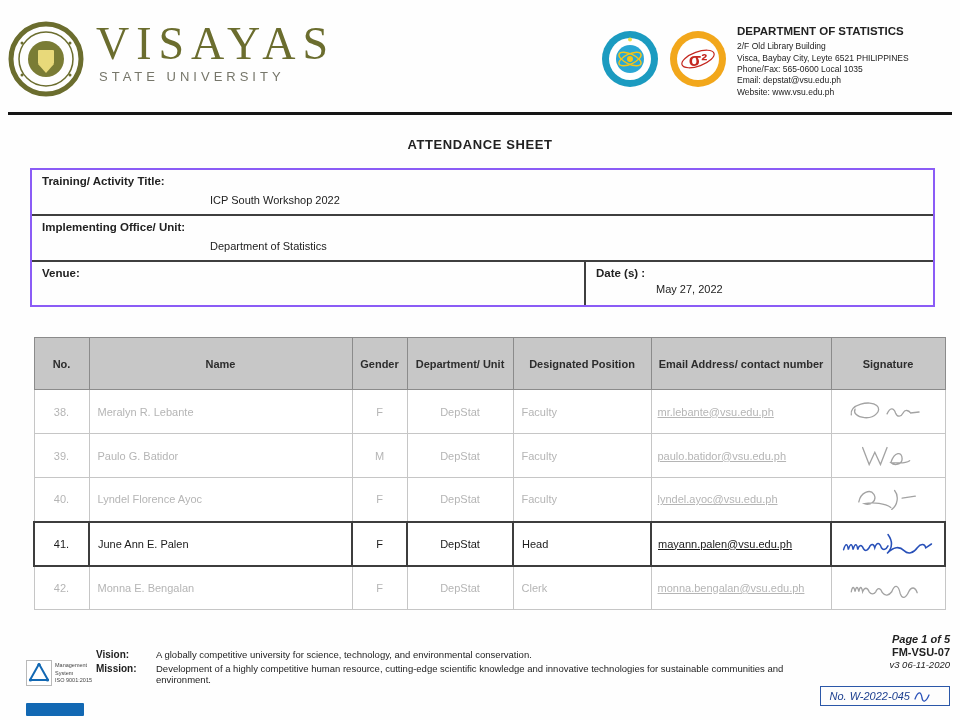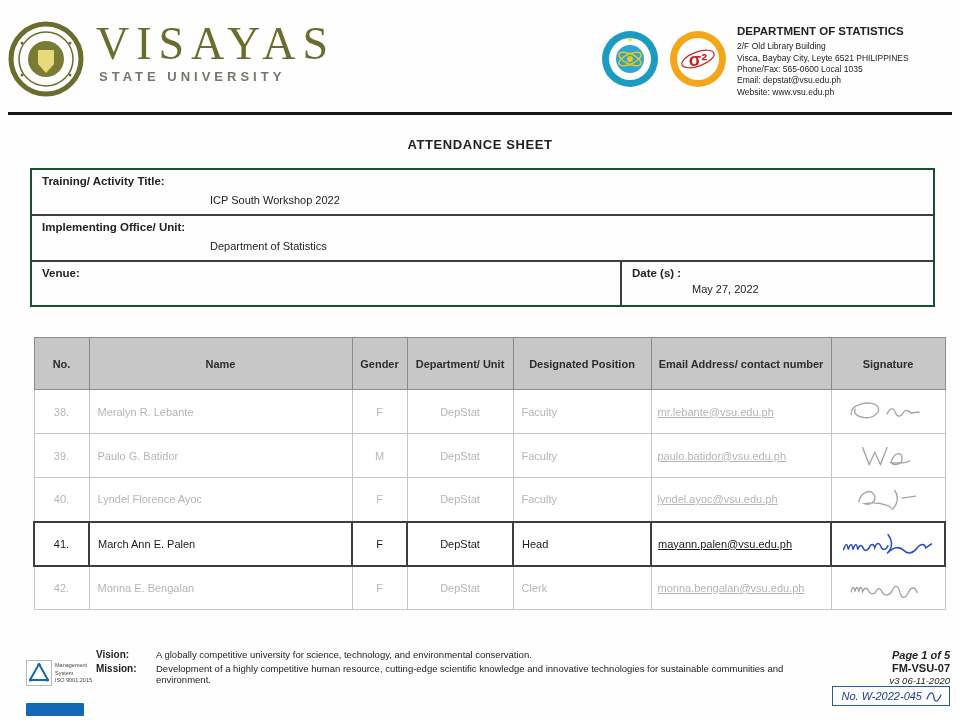--- a/index.html
+++ b/index.html
@@ -13,33 +13,33 @@
   }
   .page { width:960px; height:720px; position:relative; background:#fefefe; }
 
   
   .header { display:flex; justify-content:space-between; align-items:center; padding:14px 18px 4px 8px; height:112px; }
   .header-left { display:flex; align-items:flex-start; gap:12px; }
   .uni-name-big {
     font-family:"Liberation Serif", serif;
     font-size:46px; color:#6b6d2e; letter-spacing:7px; line-height:1;
   }
-  .uni-name-sub { font-size:13px; color:#76766a; letter-spacing:4px; margin-top:2px; margin-left:3px;font-weight:bold; }
+  .uni-name-sub { font-size:13px; color:#76766a; letter-spacing:4px; margin-top:2px; margin-left:3px; }
   .header-right { display:flex; align-items:center; gap:10px; }
   .dept-info { width:205px; font-size:8.5px; line-height:1.35; color:#222; }
   .dept-name { font-size:11.5px; font-weight:bold; margin-bottom:2px; }
   .header-rule { border:none; border-top:3px solid #151515; margin:0 8px; }
 
   
   .doc-title { text-align:center; font-size:13px; font-weight:bold; letter-spacing:0.6px; margin-top:22px; }
 
   
-  .form-box { margin:16px 25px 8px 30px; border:2px solid #14532d; }
+  .form-box { margin:16px 25px 8px 30px; border:2px solid #8b5cf6; }
   .form-section { border-bottom:2px solid #3f3f3f; padding:5px 10px 8px; }
-  .form-section.last { border-bottom:none; padding:0; display:flex;gap:36px; }
+  .form-section.last { border-bottom:none; padding:0; display:flex; }
   .form-label { font-weight:bold; font-size:11.5px; }
   .form-value { font-size:11px; padding-left:168px; margin-top:7px; }
   .venue-cell { flex:0 0 552px; padding:5px 10px 10px; }
   .venue-cell .form-value { padding-left:175px; margin-top:9px; }
   .date-cell { flex:1; border-left:2px solid #3f3f3f; padding:5px 10px 10px; }
   .date-cell .form-value { padding-left:60px; margin-top:4px; }
 
   
   table.att-table { border-collapse:collapse; table-layout:fixed; margin:30px 0 0 33px; }
   .att-table th {
@@ -62,21 +62,21 @@
   .certi-bar { position:absolute; left:26px; bottom:4px; width:58px; height:13px; background:#1268b3; border-radius:1px; }
   .footer-center { position:absolute; left:96px; bottom:32px; width:740px; font-size:9.5px; color:#1d1d1d; }
   .fm-row { display:flex; margin-bottom:3px; }
   .fm-label { flex:0 0 60px; font-weight:bold; font-size:10px; }
   .fm-text { flex:1; }
   .footer-right { position:absolute; right:10px; bottom:14px; text-align:right; font-size:10.5px; }
   .page-no { font-weight:bold; font-style:italic; font-size:11px; }
   .form-code { font-weight:bold; font-size:11px; margin-top:1px; }
   .version { font-style:italic; font-size:9.5px; margin-top:1px; }
   .doc-no-box {
-    margin-top:0; border:1.5px solid #2b57a8; padding:2px 6px 2px 8px;
+    margin-top:16px; border:1.5px solid #2b57a8; padding:2px 18px 2px 8px;
     color:#1d3f8f; font-style:italic; font-size:11px;
     display:inline-flex; align-items:center; gap:3px; background:#fdfdfd;
   }
 </style>
 </head>
 <body>
 
 <div class="page">
 
   <div class="header">
@@ -211,21 +211,21 @@
         <td>Faculty</td>
         <td class="c-email"><span class="email">lyndel.ayoc@vsu.edu.ph</span></td>
         <td class="c-sig">
           <svg class="sig-svg" width="88" height="32" viewBox="0 0 90 34">
             <path d="M14 20 c2 -10 12 -14 16 -8 c4 7 -4 12 -10 10 c10 -2 22 0 28 4 M52 8 c5 6 3 16 -3 20 M60 16 l14 -2" fill="none" stroke="#a3a3a3" stroke-width="1.4" stroke-linecap="round"></path>
           </svg>
         </td>
       </tr>
       <tr class="current">
         <td class="c-no">41.</td>
-        <td>March Ann E. Palen</td>
+        <td>June Ann E. Palen</td>
         <td class="c-gender">F</td>
         <td class="c-dept">DepStat</td>
         <td>Head</td>
         <td class="c-email"><span class="email">mayann.palen@vsu.edu.ph</span></td>
         <td class="c-sig">
           <svg class="sig-svg" width="96" height="34" viewBox="0 0 100 36">
             <path d="M3 24 c2 -7 4 -7 5 0 c2 -7 4 -7 5 0 c2 -7 4 -7 5 0 c1 -5 4 -6 6 -1 c2 3 4 2 6 -1 c2 -5 5 -4 6 0 c2 -6 5 -6 7 0 c2 3 5 2 7 -2 M50 8 c5 7 5 14 -1 20 c7 -7 13 -8 18 -3 c4 4 10 3 14 -3 c4 -5 8 -4 9 0 l6 -4" fill="none" stroke="#2850b8" stroke-width="1.6" stroke-linecap="round"></path>
           </svg>
         </td>
       </tr>

